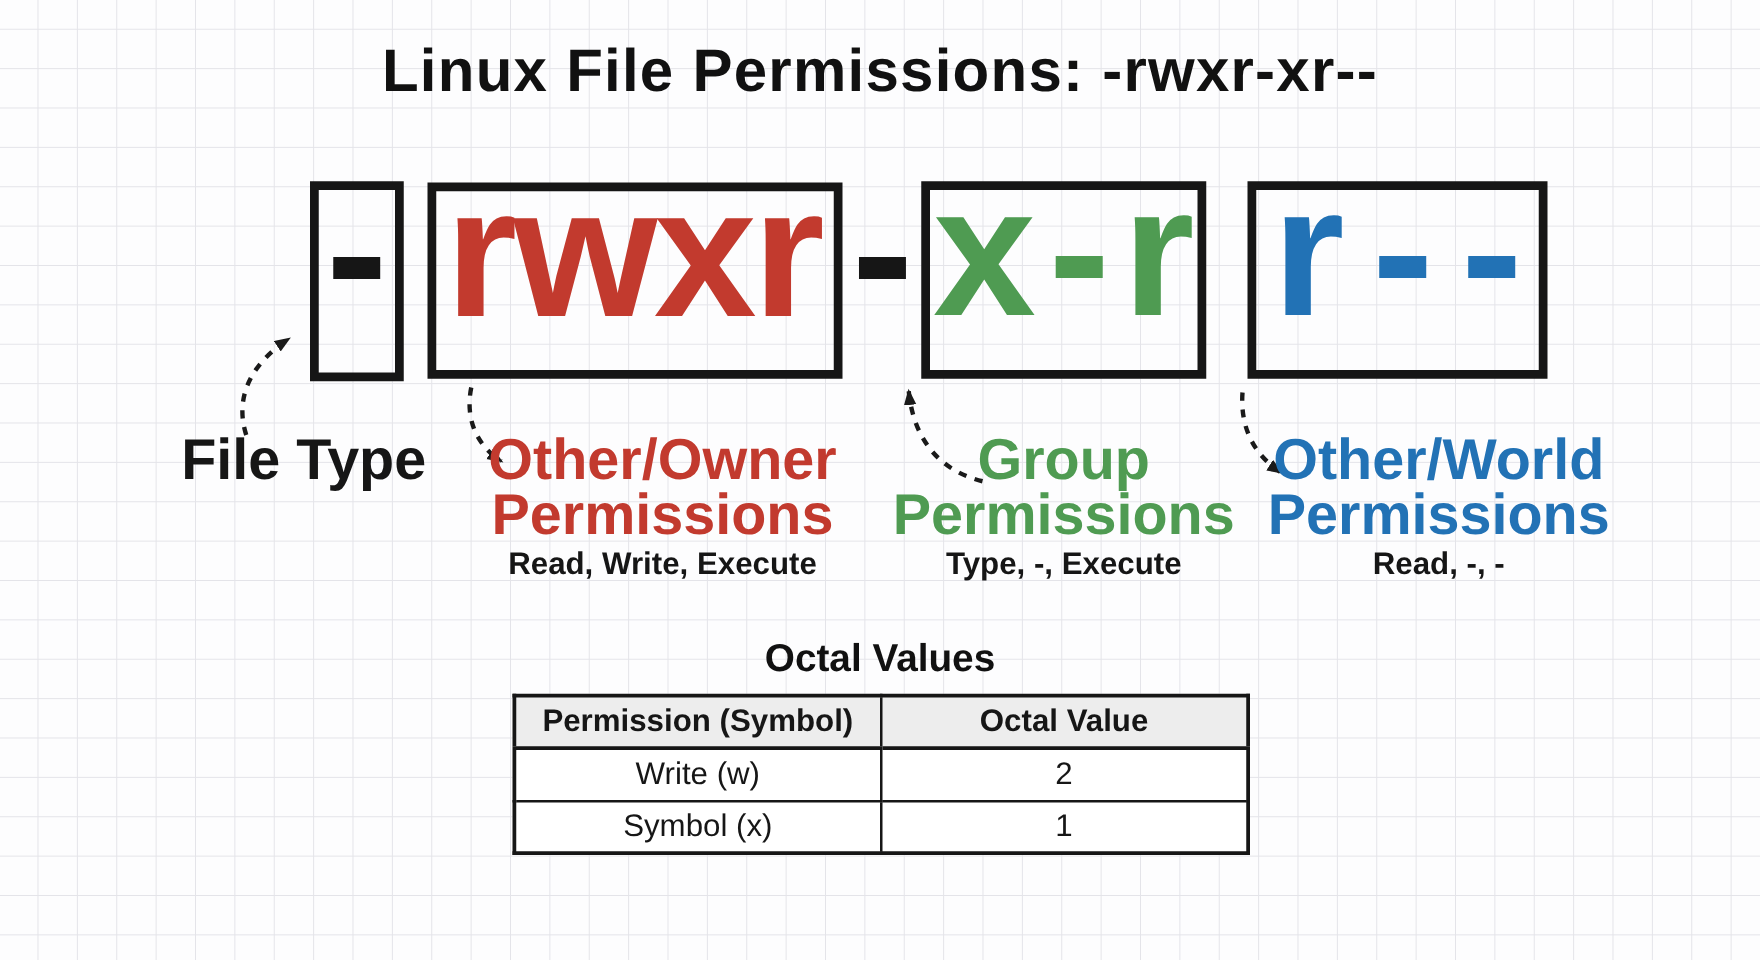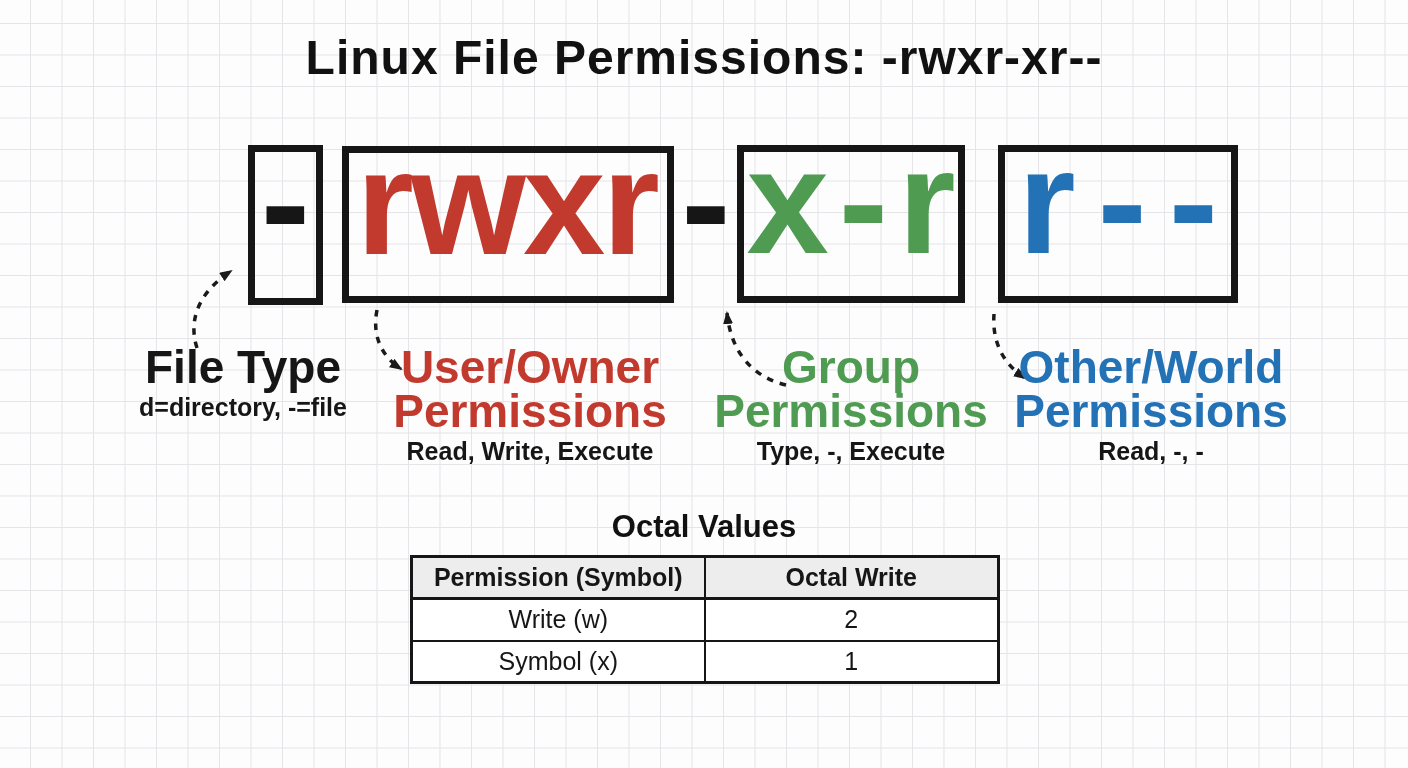--- a/index.html
+++ b/index.html
@@ -136,24 +136,23 @@
       </marker>
     </defs>
     <path class="curve" d="M 197,348 C 187,317 202,290 231,271" marker-end="url(#ah)"></path>
     <path class="curve" d="M 377,310 C 372,335 381,356 401,369" marker-end="url(#ah)"></path>
     <path class="curve" d="M 786,385 C 753,377 731,353 727,313" marker-end="url(#ah)"></path>
     <path class="curve" d="M 994,314 C 992,342 1003,364 1025,378" marker-end="url(#ah)"></path>
   </svg>
 
   <div class="anno anno-filetype">
     <span class="l1 ink">File Type</span>
-    <span class="sub">d=directory, -=file</span>
   </div>
   <div class="anno anno-user">
-    <span class="l1 red">User/Owner</span>
+    <span class="l1 red">Other/Owner</span>
     <span class="l2 red">Permissions</span>
     <span class="sub">Read, Write, Execute</span>
   </div>
   <div class="anno anno-group">
     <span class="l1 green">Group</span>
     <span class="l2 green">Permissions</span>
     <span class="sub">Type, -, Execute</span>
   </div>
   <div class="anno anno-other">
     <span class="l1 blue">Other/World</span>
@@ -163,21 +162,21 @@
 
   <div class="octal-title">Octal Values</div>
   <table class="octal">
     <colgroup>
         <col class="c1">
         <col class="c2">
       </colgroup>
     <thead>
       <tr>
         <th>Permission (Symbol)</th>
-        <th>Octal Write</th>
+        <th>Octal Value</th>
       </tr>
     </thead>
     <tbody>
       <tr>
         <td>Write (w)</td>
         <td>2</td>
       </tr>
       <tr>
         <td>Symbol (x)</td>
         <td>1</td>

